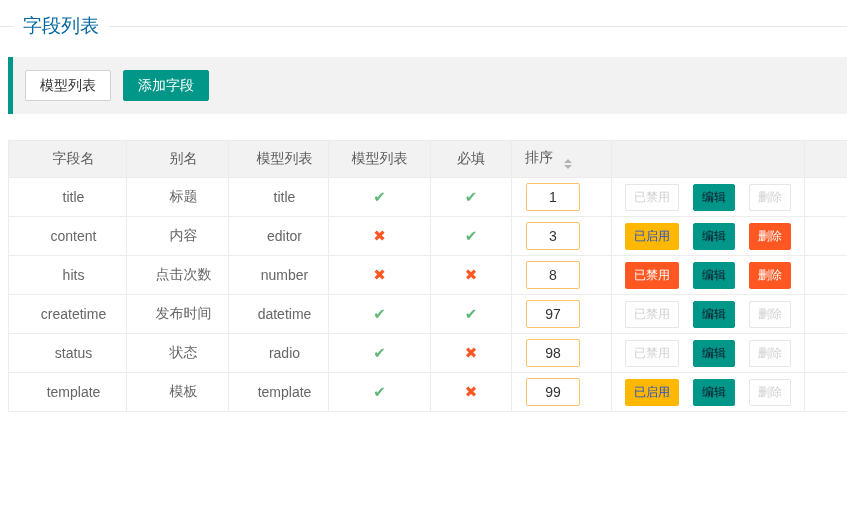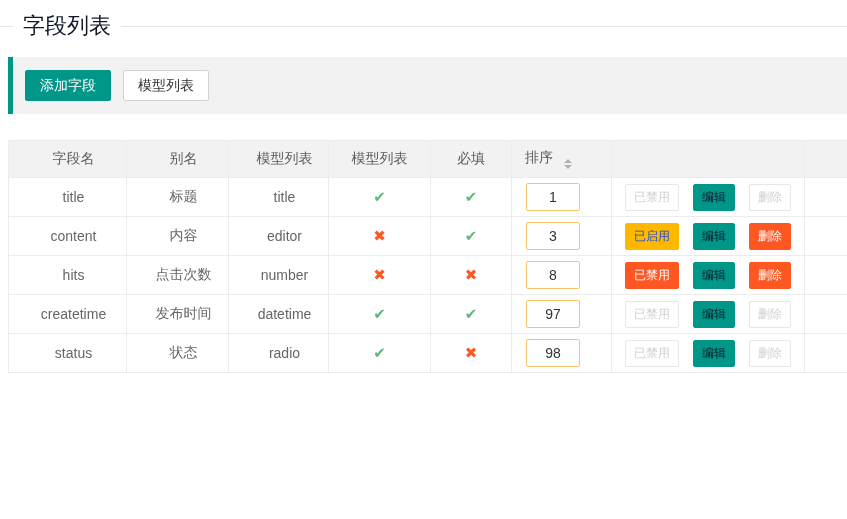--- a/index.html
+++ b/index.html
@@ -9,21 +9,21 @@
     background: #fff;
     font-family: "Liberation Sans", "DejaVu Sans", sans-serif;
     overflow: hidden;
   }
 
   
   .page-header { display: flex; align-items: center; height: 26px; margin-top: 13px; }
   .rule { height: 1px; background: #e5e5e5; }
   .rule-left { width: 13px; }
   .rule-right { flex: 1; }
-  .page-title { font-size: 22px; font-weight: 400; color: #0f172a; margin: 0 10px; }
+  .page-title { font-size: 19px; font-weight: 400; color: #0369a1; margin: 0 10px; }
 
   
   .toolbar {
     margin: 18px 0 0 8px; height: 57px;
     background: #f2f2f2; border-left: 5px solid #009688;
     display: flex; align-items: center; padding-left: 12px;
   }
   .btn {
     height: 31px; padding: 0 14px; font-size: 14px; border-radius: 2px;
     cursor: pointer; font-family: inherit; line-height: 29px;
@@ -83,22 +83,22 @@
 </head>
 <body>
 
 <div class="page-header">
   <span class="rule rule-left"></span>
   <h1 class="page-title">字段列表</h1>
   <span class="rule rule-right"></span>
 </div>
 
 <div class="toolbar">
+  <button class="btn btn-plain">模型列表</button>
   <button class="btn btn-teal">添加字段</button>
-  <button class="btn btn-plain">模型列表</button>
 </div>
 
 <table class="field-table">
   <colgroup>
     <col style="width:118px">
       <col style="width:102px">
       <col style="width:100px">
       <col style="width:102px">
     <col style="width:81px">
       <col style="width:100px">
@@ -193,15 +193,29 @@
       <td class="ac"><span class="mark" data-val="false"></span></td>
       <td class="td-sort"><input type="text" class="sort-input" value="98" style=""></td>
       <td class="ac">
         <button class="cell-btn" data-variant="disabled">已禁用</button>
         <button class="cell-btn" data-variant="teal">编辑</button>
         <button class="cell-btn" data-variant="disabled">删除</button>
       </td>
       <td></td>
     </tr>
 
+    <tr>
+      <td class="al">template</td>
+      <td class="al">模板</td>
+      <td class="al">template</td>
+      <td class="ac"><span class="mark" data-val="true"></span></td>
+      <td class="ac"><span class="mark" data-val="false"></span></td>
+      <td class="td-sort"><input type="text" class="sort-input" value="99" style=""></td>
+      <td class="ac">
+        <button class="cell-btn" data-variant="warning">已启用</button>
+        <button class="cell-btn" data-variant="teal">编辑</button>
+        <button class="cell-btn" data-variant="disabled">删除</button>
+      </td>
+      <td></td>
+    </tr>
 
   </tbody>
 </table>
 
 </body></html>

